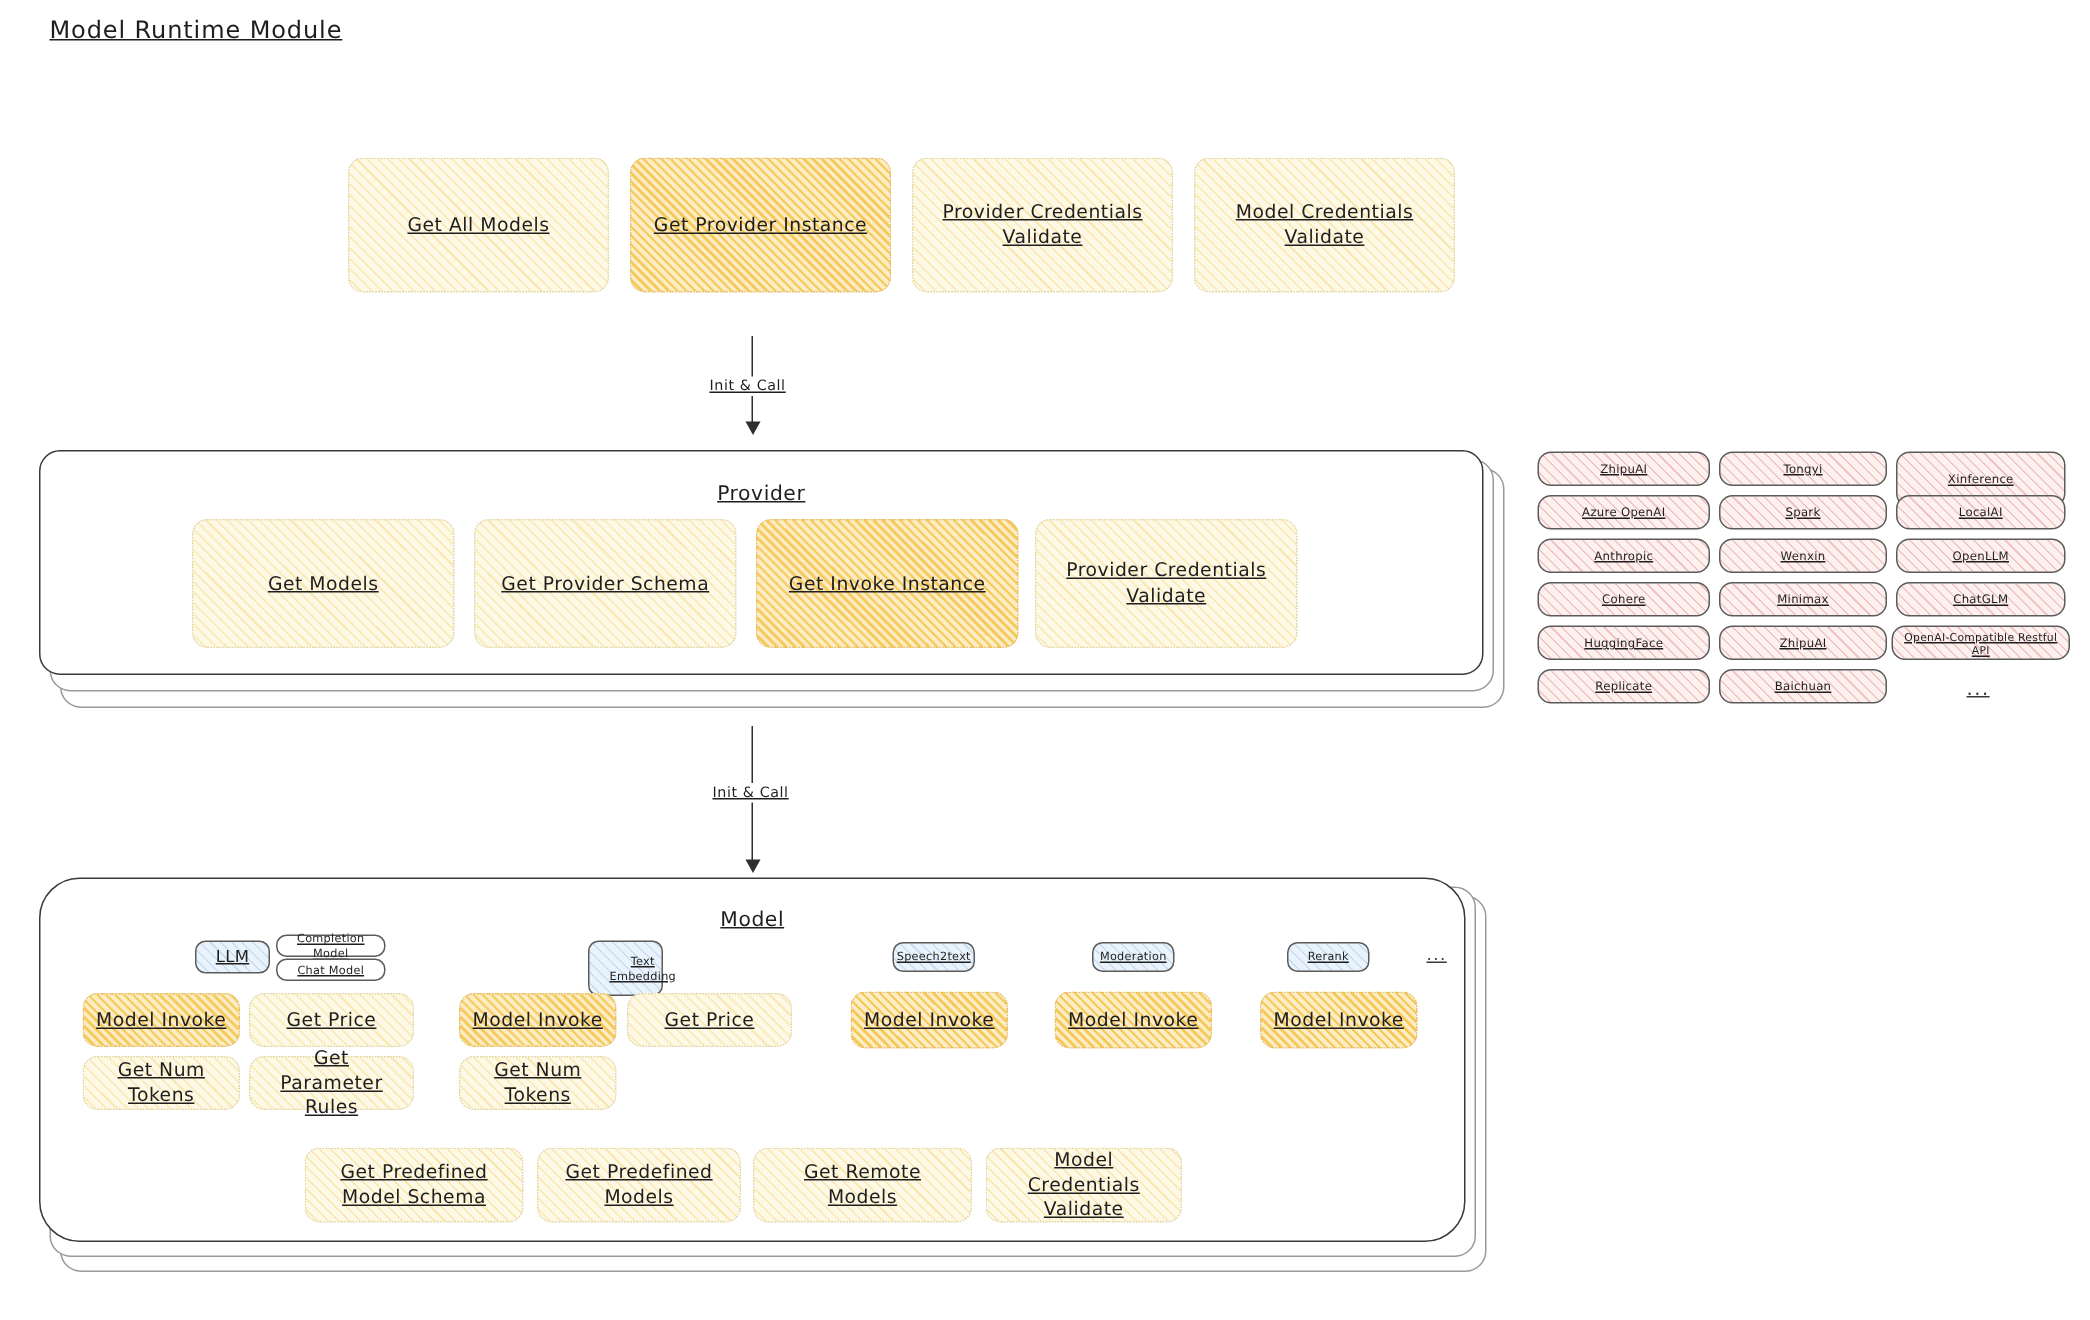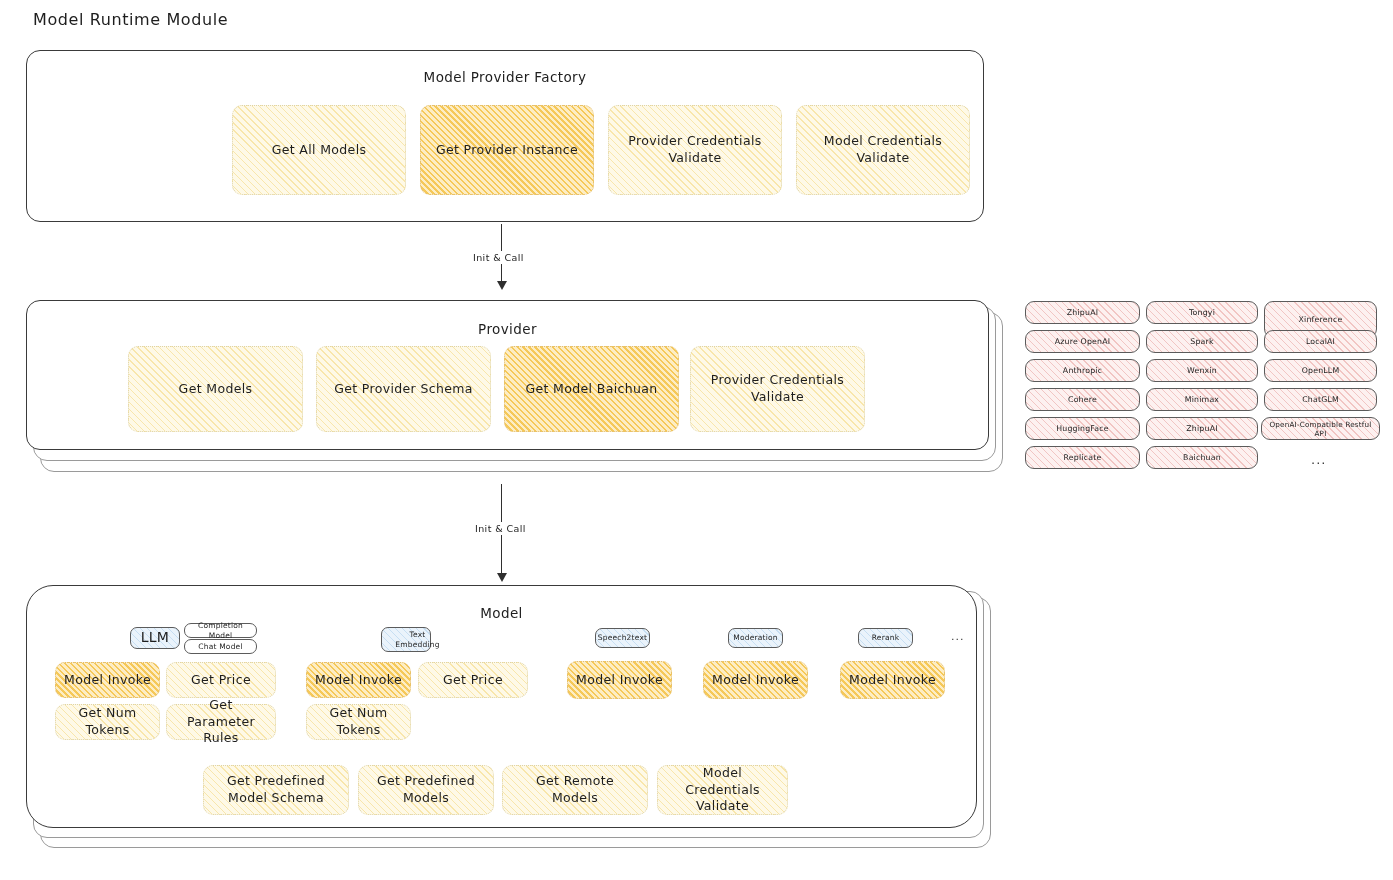--- a/index.html
+++ b/index.html
@@ -10,21 +10,21 @@
     width: 1393px; height: 880px;
     overflow: hidden;
   }
   body {
     font-family: "DejaVu Sans", sans-serif;
     color: #1e1e1e;
   }
   #root { position: relative; width: 1393px; height: 880px; }
 
   
-  .hand { font-family: "DejaVu Sans", sans-serif; letter-spacing: .3px; }
+  .hand { font-family: "DejaVu Sans", sans-serif; letter-spacing: .3px; text-decoration: underline; }
 
   .page-title {
     position: absolute;
     left: 33px; top: 10px;
     font-size: 16px;
     color: #1e1e1e;
     letter-spacing: .6px;
   }
 
   
@@ -172,42 +172,39 @@
     letter-spacing: 1px;
   }
 </style>
 </head>
 <body>
 
 <div id="root">
 
   <div class="page-title hand">Model Runtime Module</div>
 
-  <div class="panel" style="left:26px; top:50px; width:958px; height:172px;">
-    <div class="panel-title hand" style="top:18px;">Model Provider Factory</div>
-  </div>
 
   <div class="node fill-yellow hand" style="left:232px; top:105px; width:174px; height:90px;">Get All Models</div>
   <div class="node fill-orange hand" style="left:420px; top:105px; width:174px; height:90px;">Get Provider Instance</div>
   <div class="node fill-yellow hand" style="left:608px; top:105px; width:174px; height:90px;">Provider Credentials Validate</div>
   <div class="node fill-yellow hand" style="left:796px; top:105px; width:174px; height:90px;">Model Credentials Validate</div>
 
   <div class="arrow-line" style="left:501px; top:224px; height:62px;"></div>
   <div class="arrow-head" style="left:497px; top:281px;"></div>
   <div class="arrow-label hand" style="left:468px; top:251px;">Init &amp; Call</div>
 
   <div class="panel-stack" style="left:40px; top:312px; width:963px; height:160px;"></div>
   <div class="panel-stack" style="left:33px; top:306px; width:963px; height:155px;"></div>
   <div class="panel" style="left:26px; top:300px; width:963px; height:150px;">
     <div class="panel-title hand" style="top:20px;">Provider</div>
   </div>
 
   <div class="node fill-yellow hand" style="left:128px; top:346px; width:175px; height:86px;">Get Models</div>
   <div class="node fill-yellow hand" style="left:316px; top:346px; width:175px; height:86px;">Get Provider Schema</div>
-  <div class="node fill-orange hand" style="left:504px; top:346px; width:175px; height:86px;">Get Model Baichuan</div>
+  <div class="node fill-orange hand" style="left:504px; top:346px; width:175px; height:86px;">Get Invoke Instance</div>
   <div class="node fill-yellow hand" style="left:690px; top:346px; width:175px; height:86px;">Provider Credentials Validate</div>
 
   <div class="provider-chip fill-pink hand" style="left:1025px; top:301px; width:115px; height:23px;">ZhipuAI</div>
   <div class="provider-chip fill-pink hand" style="left:1025px; top:330px; width:115px; height:23px;">Azure OpenAI</div>
   <div class="provider-chip fill-pink hand" style="left:1025px; top:359px; width:115px; height:23px;">Anthropic</div>
   <div class="provider-chip fill-pink hand" style="left:1025px; top:388px; width:115px; height:23px;">Cohere</div>
   <div class="provider-chip fill-pink hand" style="left:1025px; top:417px; width:115px; height:23px;">HuggingFace</div>
   <div class="provider-chip fill-pink hand" style="left:1025px; top:446px; width:115px; height:23px;">Replicate</div>
 
   <div class="provider-chip fill-pink hand" style="left:1146px; top:301px; width:112px; height:23px;">Tongyi</div>
@@ -227,30 +224,30 @@
   <div class="arrow-line" style="left:501px; top:484px; height:94px;"></div>
   <div class="arrow-head" style="left:497px; top:573px;"></div>
   <div class="arrow-label hand" style="left:470px; top:522px;">Init &amp; Call</div>
 
   <div class="panel-stack" style="left:40px; top:597px; width:951px; height:251px;"></div>
   <div class="panel-stack" style="left:33px; top:591px; width:951px; height:247px;"></div>
   <div class="panel" style="left:26px; top:585px; width:951px; height:243px;border-radius:27px;">
     <div class="panel-title hand" style="top:19px;">Model</div>
   </div>
 
-  <div class="badge fill-blue hand" style="left:130px; top:627px; width:50px; height:22px; font-size:14px;">LLM</div>
+  <div class="badge fill-blue hand" style="left:130px; top:627px; width:50px; height:22px; font-size:11px;">LLM</div>
   <div class="badge fill-white hand" style="left:184px; top:623px; width:73px; height:15px;">Completion Model</div>
   <div class="badge fill-white hand" style="left:184px; top:639px; width:73px; height:15px;">Chat Model</div>
 
   <div class="node fill-orange hand" style="left:55px; top:662px; width:105px; height:36px;">Model Invoke</div>
   <div class="node fill-yellow hand" style="left:166px; top:662px; width:110px; height:36px;">Get Price</div>
   <div class="node fill-yellow hand" style="left:55px; top:704px; width:105px; height:36px;">Get Num Tokens</div>
   <div class="node fill-yellow hand" style="left:166px; top:704px; width:110px; height:36px;">Get Parameter Rules</div>
 
-  <div class="badge fill-blue hand" style="left:381px; top:627px; width:50px; height:25px;padding-left:26px;">Text Embedding</div>
+  <div class="badge fill-blue hand" style="left:392px; top:627px; width:50px; height:37px;padding-left:26px;">Text Embedding</div>
 
   <div class="node fill-orange hand" style="left:306px; top:662px; width:105px; height:36px;">Model Invoke</div>
   <div class="node fill-yellow hand" style="left:418px; top:662px; width:110px; height:36px;">Get Price</div>
   <div class="node fill-yellow hand" style="left:306px; top:704px; width:105px; height:36px;">Get Num Tokens</div>
 
   <div class="badge fill-blue hand" style="left:595px; top:628px; width:55px; height:20px;">Speech2text</div>
   <div class="node fill-orange hand" style="left:567px; top:661px; width:105px; height:38px;">Model Invoke</div>
 
   <div class="badge fill-blue hand" style="left:728px; top:628px; width:55px; height:20px;">Moderation</div>
   <div class="node fill-orange hand" style="left:703px; top:661px; width:105px; height:38px;">Model Invoke</div>

